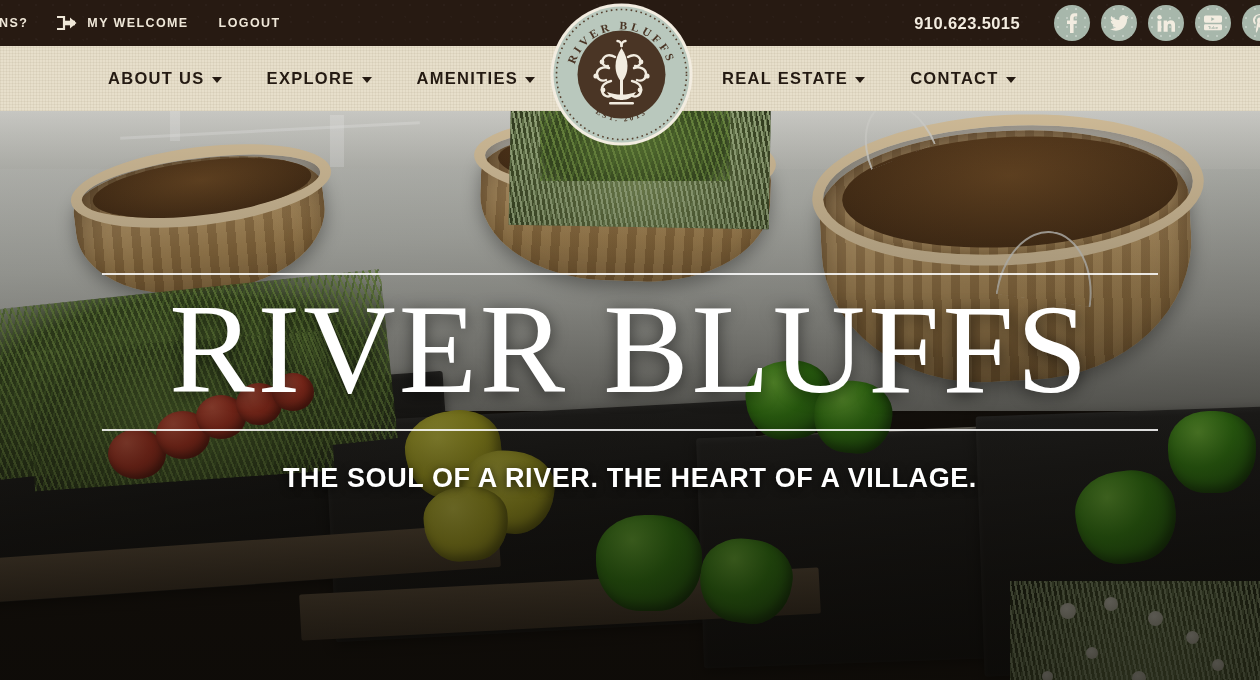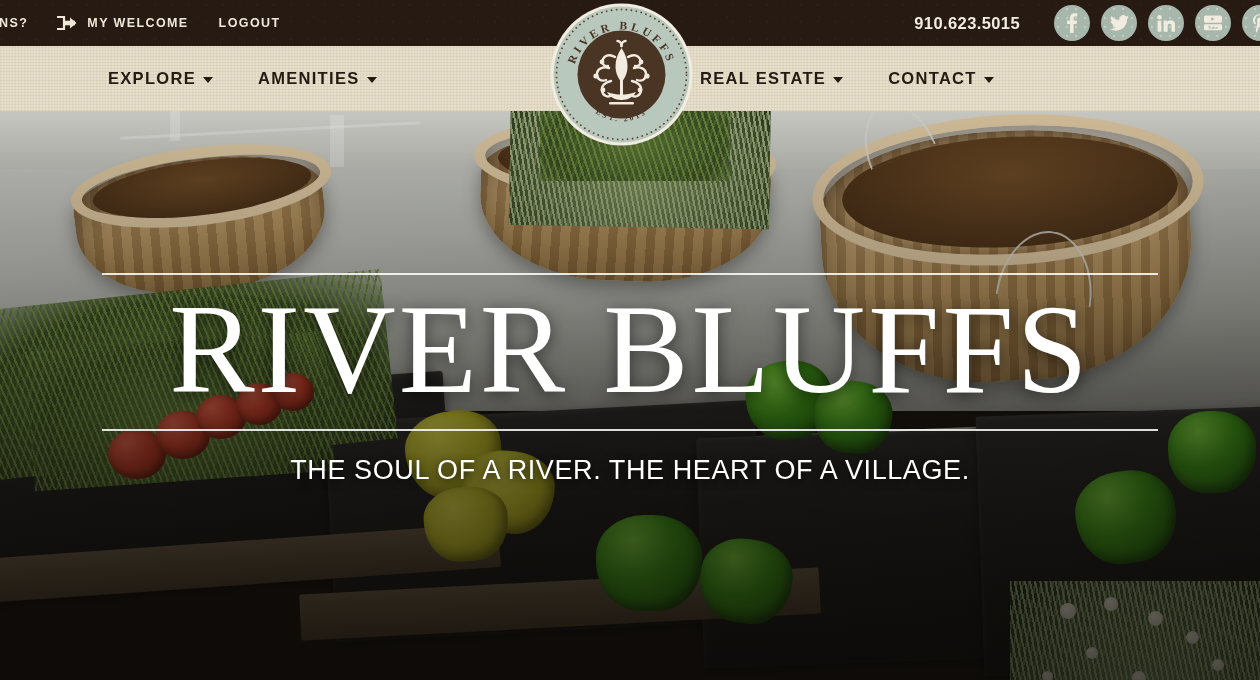--- a/index.html
+++ b/index.html
@@ -57,21 +57,21 @@
     position:absolute; top:46px; left:0; width:1260px; height:65px;
     background:#e7dfcb;
     background-image:
       repeating-linear-gradient(0deg, rgba(140,125,95,.09) 0 1px, transparent 1px 3px),
       repeating-linear-gradient(90deg, rgba(140,125,95,.09) 0 1px, transparent 1px 3px);
     z-index:25;
   }
   .nav-inner { position:relative; width:1260px; height:65px; display:flex; align-items:center; }
   .nav-group { display:flex; align-items:center; }
   .nav-left  { position:absolute; left:108px; gap:45px; }
-  .nav-right { position:absolute; left:700px; gap:45px; }
+  .nav-right { position:absolute; left:722px; gap:45px; }
   .nav-item {
     display:flex; align-items:center; gap:7px;
     color:#241a12; font-size:16.5px; font-weight:bold; letter-spacing:1.3px;
     white-space:nowrap; cursor:pointer; padding:6px 0;
   }
   .caret {
     width:0; height:0; border-left:5px solid transparent; border-right:5px solid transparent;
     border-top:6px solid #241a12; margin-top:3px;
   }
 
@@ -197,22 +197,22 @@
   .big-title {
     font-family:"Liberation Serif", serif;
     color:#ffffff; font-size:128px; line-height:1; letter-spacing:3px;
     margin-top:10px; white-space:nowrap;
     text-shadow:0 3px 16px rgba(0,0,0,.55);
   }
   .under-rule {
     width:1056px; height:2px; background:rgba(255,255,255,.85); margin-top:16px;
   }
   .tagline {
-    color:#ffffff; font-size:27px; font-weight:normal; letter-spacing:.6px;
-    margin-top:24px; white-space:nowrap;
+    color:#ffffff; font-size:27px; font-weight:bold; letter-spacing:.6px;
+    margin-top:32px; white-space:nowrap;
     text-shadow:0 2px 8px rgba(0,0,0,.7);
   }
 </style>
 </head>
 <body>
 
 <div class="page">
 
   <div class="topbar">
 
@@ -270,20 +270,24 @@
           </svg>
         </a>
       </div>
     </div>
   </div>
 
   <div class="navbar">
     <div class="nav-inner">
 
       <div class="nav-group nav-left">
+        <div class="nav-item">
+          <span>ABOUT US</span>
+          <span class="caret"></span>
+        </div>
         <div class="nav-item">
           <span>EXPLORE</span>
           <span class="caret"></span>
         </div>
         <div class="nav-item">
           <span>AMENITIES</span>
           <span class="caret"></span>
         </div>
       </div>
 

